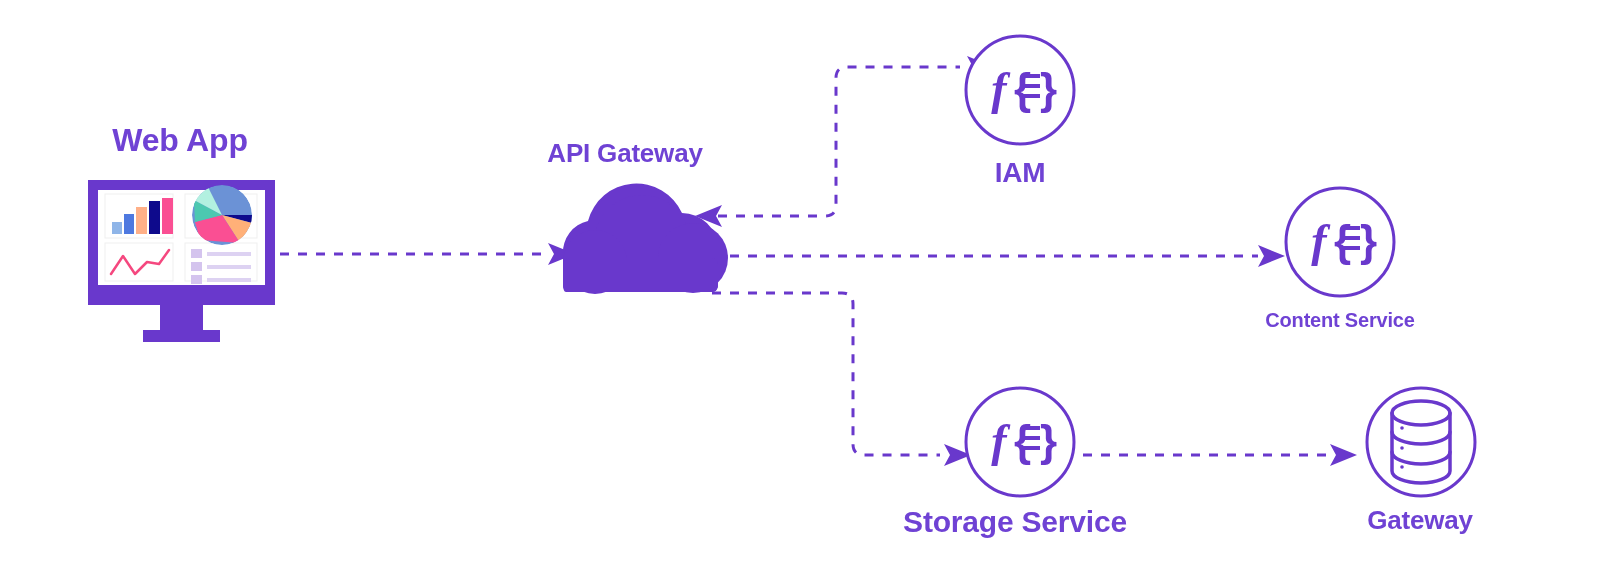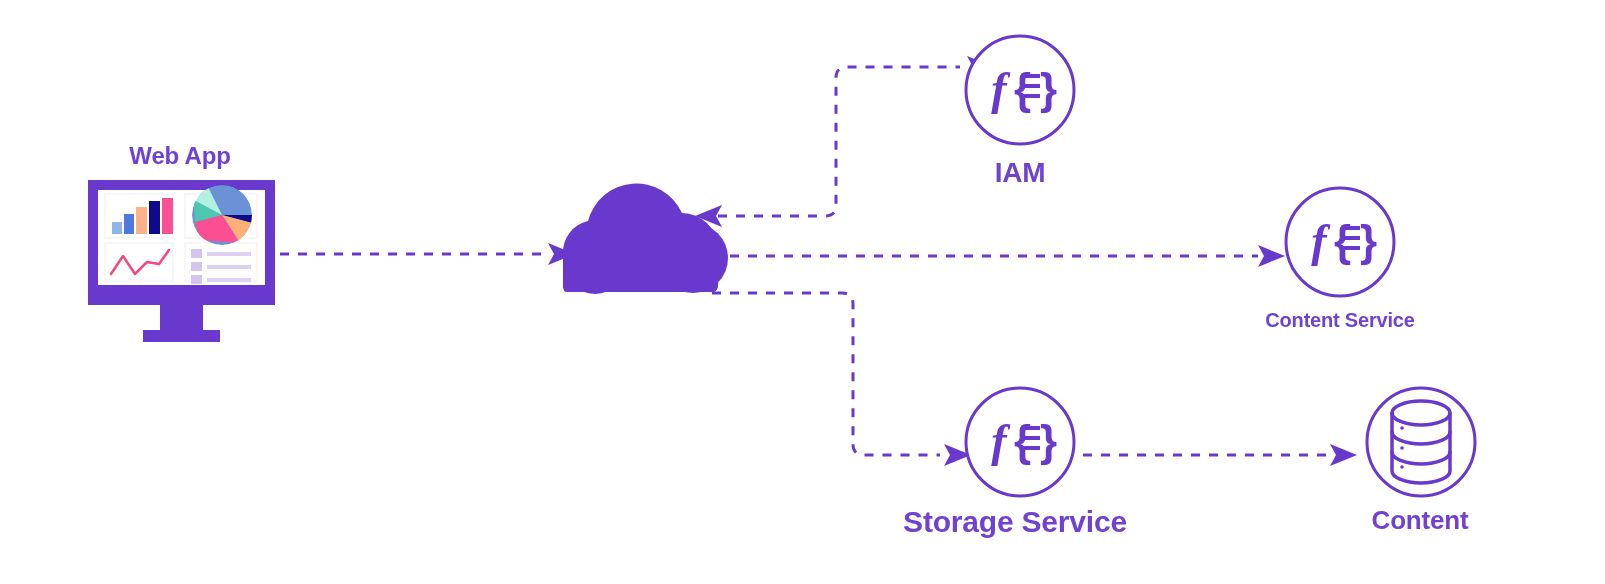--- a/index.html
+++ b/index.html
@@ -29,21 +29,21 @@
   .node-label {
     position: absolute;
     font-family: "Liberation Sans", sans-serif;
     font-weight: 700;
     color: #6f42d4;
     white-space: nowrap;
     letter-spacing: -0.2px;
     text-align: center;
     user-select: none;
   }
-  .lbl-webapp   { left: 80px;  top: 142px; width: 200px; font-size: 24px; }
+  .lbl-webapp   { left: 80px;  top: 122px; width: 200px; font-size: 32px; }
   .lbl-gateway  { left: 500px; top: 138px; width: 250px; font-size: 26px; }
   .lbl-iam      { left: 940px; top: 157px; width: 160px; font-size: 28px; }
   .lbl-content  { left: 1215px; top: 309px; width: 250px; font-size: 20px; }
   .lbl-storage  { left: 890px; top: 505px; width: 250px; font-size: 30px; }
   .lbl-database { left: 1320px; top: 505px; width: 200px; font-size: 26px; }
 </style>
 </head>
 <body>
 
 <div id="diagram-root">
@@ -188,18 +188,19 @@
         <path d="M 1392 432 A 29 12 0 0 0 1450 432"></path>
         <path d="M 1392 452 A 29 12 0 0 0 1450 452"></path>
         <circle cx="1402" cy="428" r="1.8" fill="#6938cc" stroke="none"></circle>
         <circle cx="1402" cy="448" r="1.8" fill="#6938cc" stroke="none"></circle>
         <circle cx="1402" cy="467" r="1.8" fill="#6938cc" stroke="none"></circle>
       </g>
     </g>
   </svg>
 
   <div class="node-label lbl-webapp">Web App</div>
+  <div class="node-label lbl-gateway">API Gateway</div>
   <div class="node-label lbl-iam">IAM</div>
   <div class="node-label lbl-content">Content Service</div>
   <div class="node-label lbl-storage">Storage Service</div>
-  <div class="node-label lbl-database">Content</div>
+  <div class="node-label lbl-database">Gateway</div>
 
 </div>
 
 </body></html>

